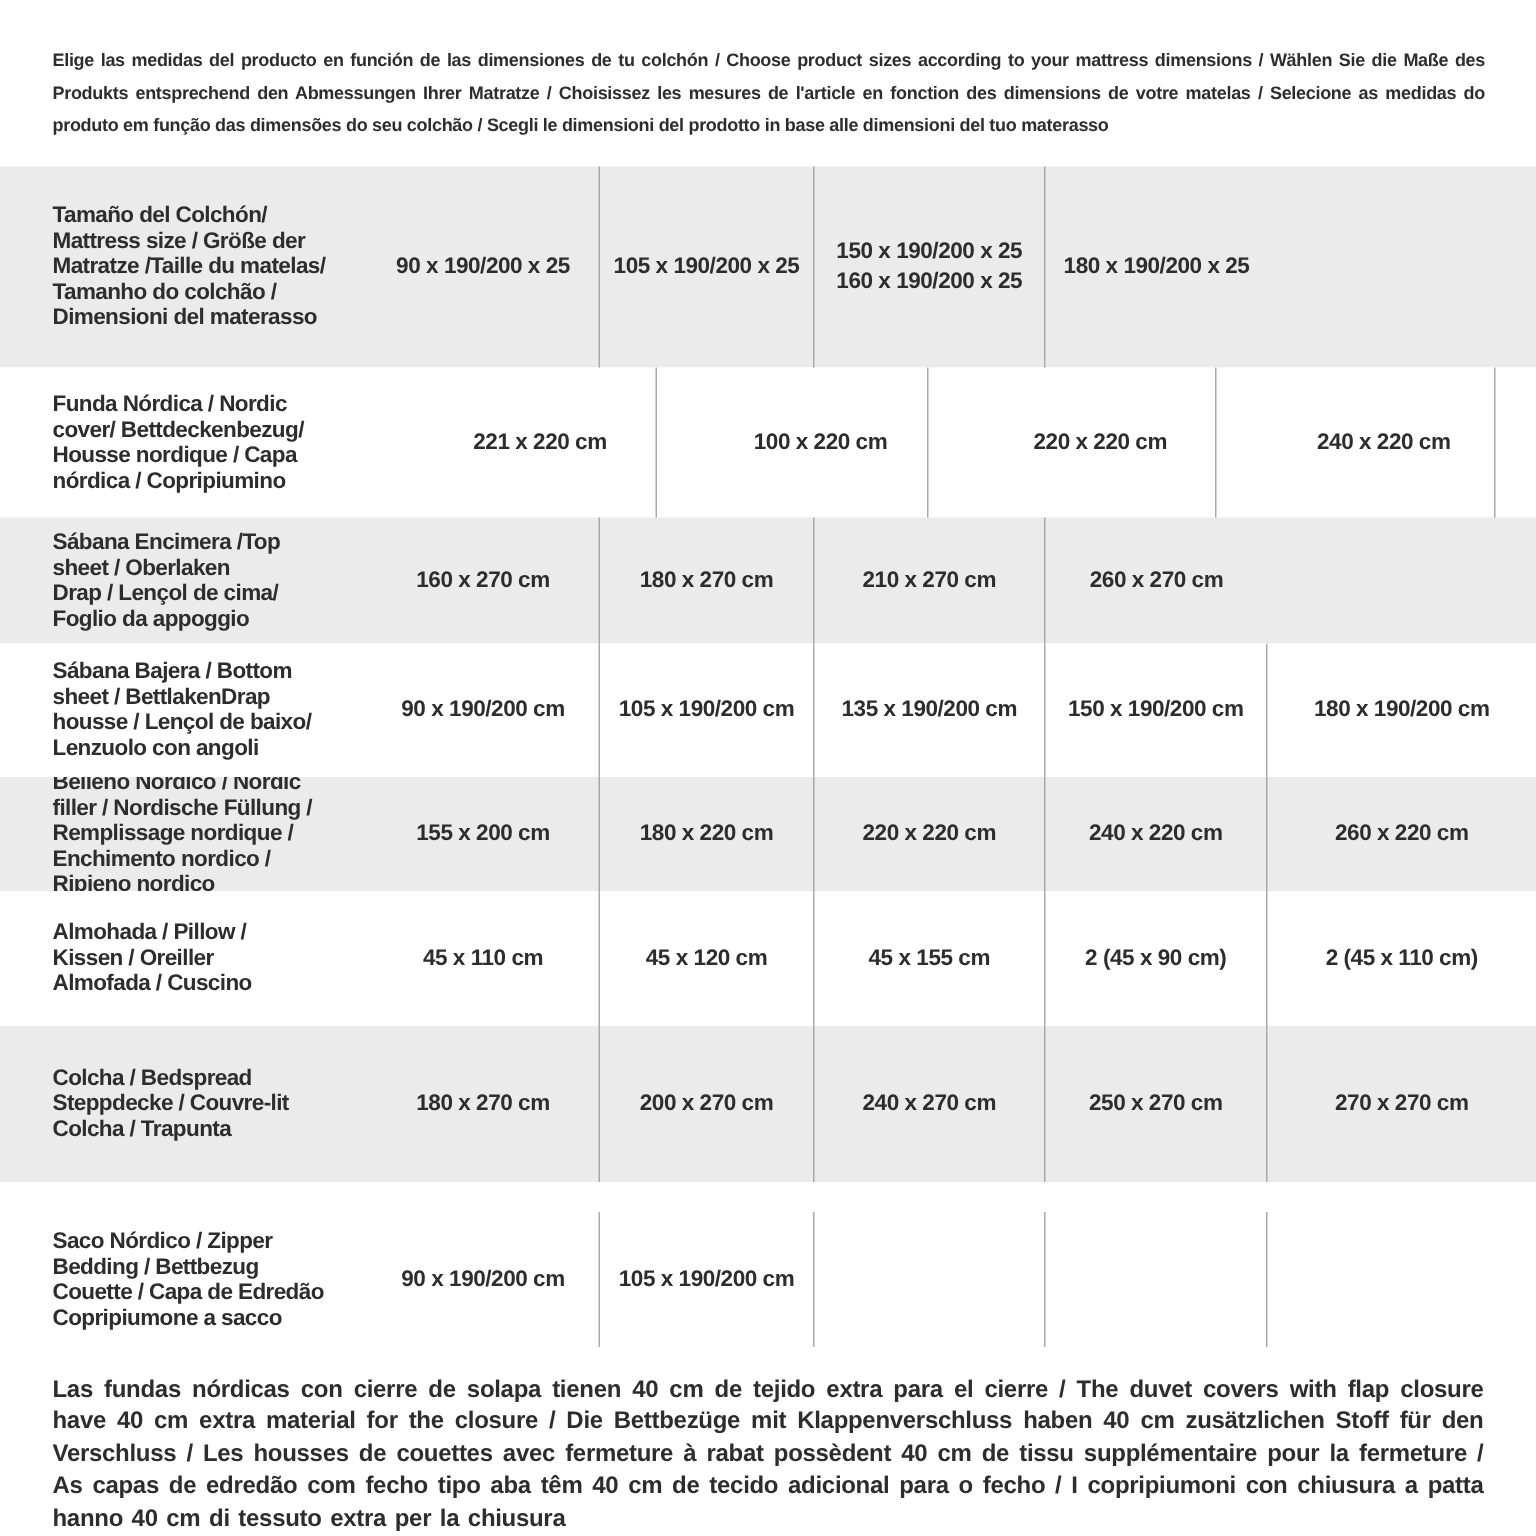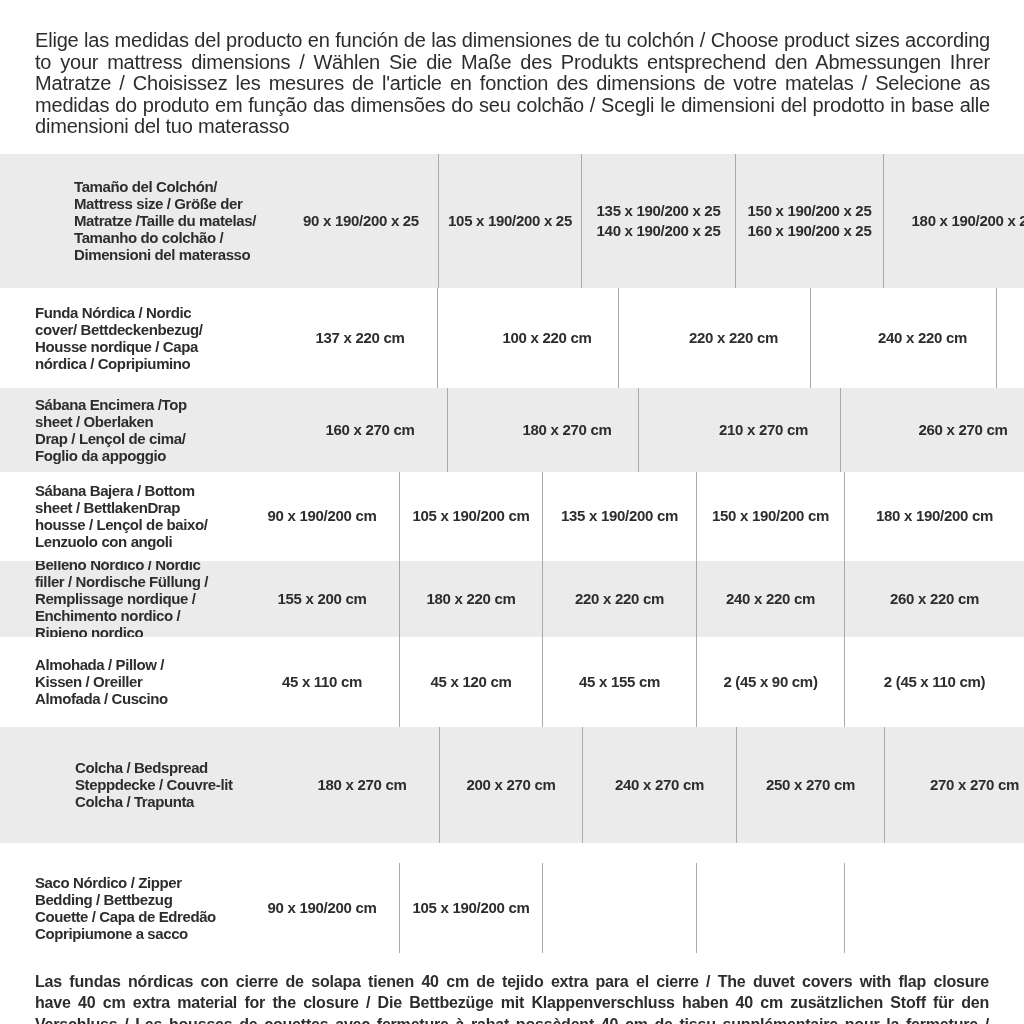--- a/index.html
+++ b/index.html
@@ -3,42 +3,42 @@
 <meta charset="utf-8">
 <style>
   * { margin: 0; padding: 0; box-sizing: border-box; }
   html, body { width: 1024px; height: 1024px; background: #ffffff; overflow: hidden; }
   body {
     font-family: "Liberation Sans", sans-serif;
     color: #2d2d2d;
     -webkit-font-smoothing: antialiased;
   }
   .intro {
-    font-weight: 400;
-    font-size: 20px;
+    font-weight: 700;
+    font-size: 12px;
     line-height: 21.5px;
     letter-spacing: -0.2px;
     text-align: justify;
     margin: 30px 34px 0 35px;
   }
   .size-table { margin-top: 16px; width: 1024px; }
   .row {
     display: grid;
     grid-template-columns: 245px 155px 143px 154px 148px 179px;
     width: 1024px;
   }
   .row:nth-child(odd) { background: #ebebeb; }
   .row:nth-child(even) { background: #ffffff; }
-  .row:nth-child(1) { height: 134px; padding-left: 39px; }
+  .row:nth-child(1) { height: 134px; }
   .row:nth-child(2) { height: 100px; gap: 38px; }
-  .row:nth-child(3) { height: 84px; gap: 48px; }
+  .row:nth-child(3) { height: 84px; }
   .row:nth-child(4) { height: 89px; }
   .row:nth-child(5) { height: 76px; }
   .row:nth-child(6) { height: 90px; }
-  .row:nth-child(7) { height: 116px; padding-left: 40px; }
+  .row:nth-child(7) { height: 104px; }
   .row:nth-child(8) { height: 90px; margin-top: 20px; }
   .cell {
     display: flex;
     align-items: center;
     white-space: pre-line;
     font-weight: 700;
     overflow: hidden;
   }
   .label {
     justify-content: flex-start;
@@ -79,33 +79,31 @@
   <div class="size-table">
 
     <div class="row">
       <div class="cell label">Tamaño del Colchón/
 Mattress size / Größe der
 Matratze /Taille du matelas/
 Tamanho do colchão /
 Dimensioni del materasso</div>
       <div class="cell val">90 x 190/200 x 25</div>
       <div class="cell val">105 x 190/200 x 25</div>
-      <div class="cell val">135 x 190/200 x 25
-140 x 190/200 x 25</div>
       <div class="cell val">150 x 190/200 x 25
 160 x 190/200 x 25</div>
       <div class="cell val">180 x 190/200 x 25</div>
     </div>
 
     <div class="row">
       <div class="cell label">Funda Nórdica /  Nordic
 cover/ Bettdeckenbezug/
 Housse nordique  / Capa
 nórdica / Copripiumino</div>
-      <div class="cell val">137 x 220 cm</div>
+      <div class="cell val">221 x 220 cm</div>
       <div class="cell val">100 x 220 cm</div>
       <div class="cell val">220 x 220 cm</div>
       <div class="cell val">240 x 220 cm</div>
       <div class="cell val">260 x 220 cm</div>
     </div>
 
     <div class="row">
       <div class="cell label">Sábana Encimera /Top
 sheet / Oberlaken
 Drap / Lençol de cima/

